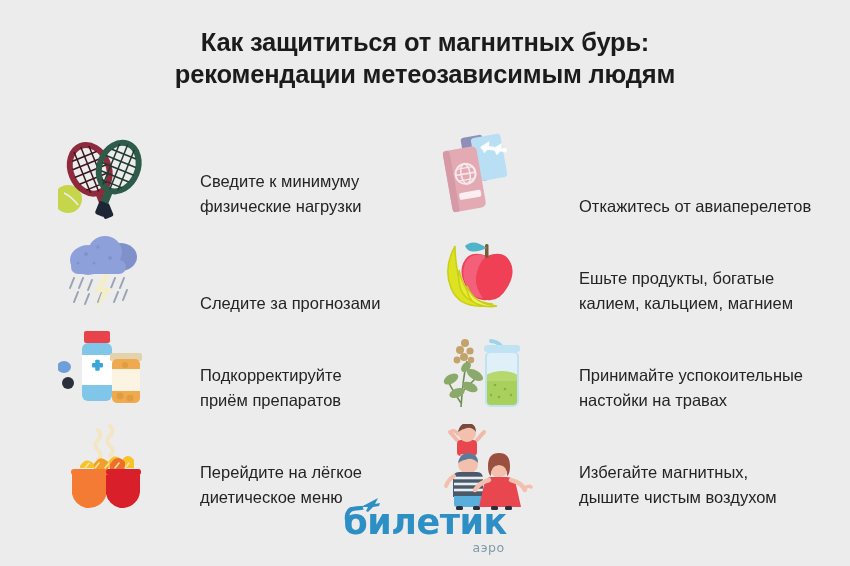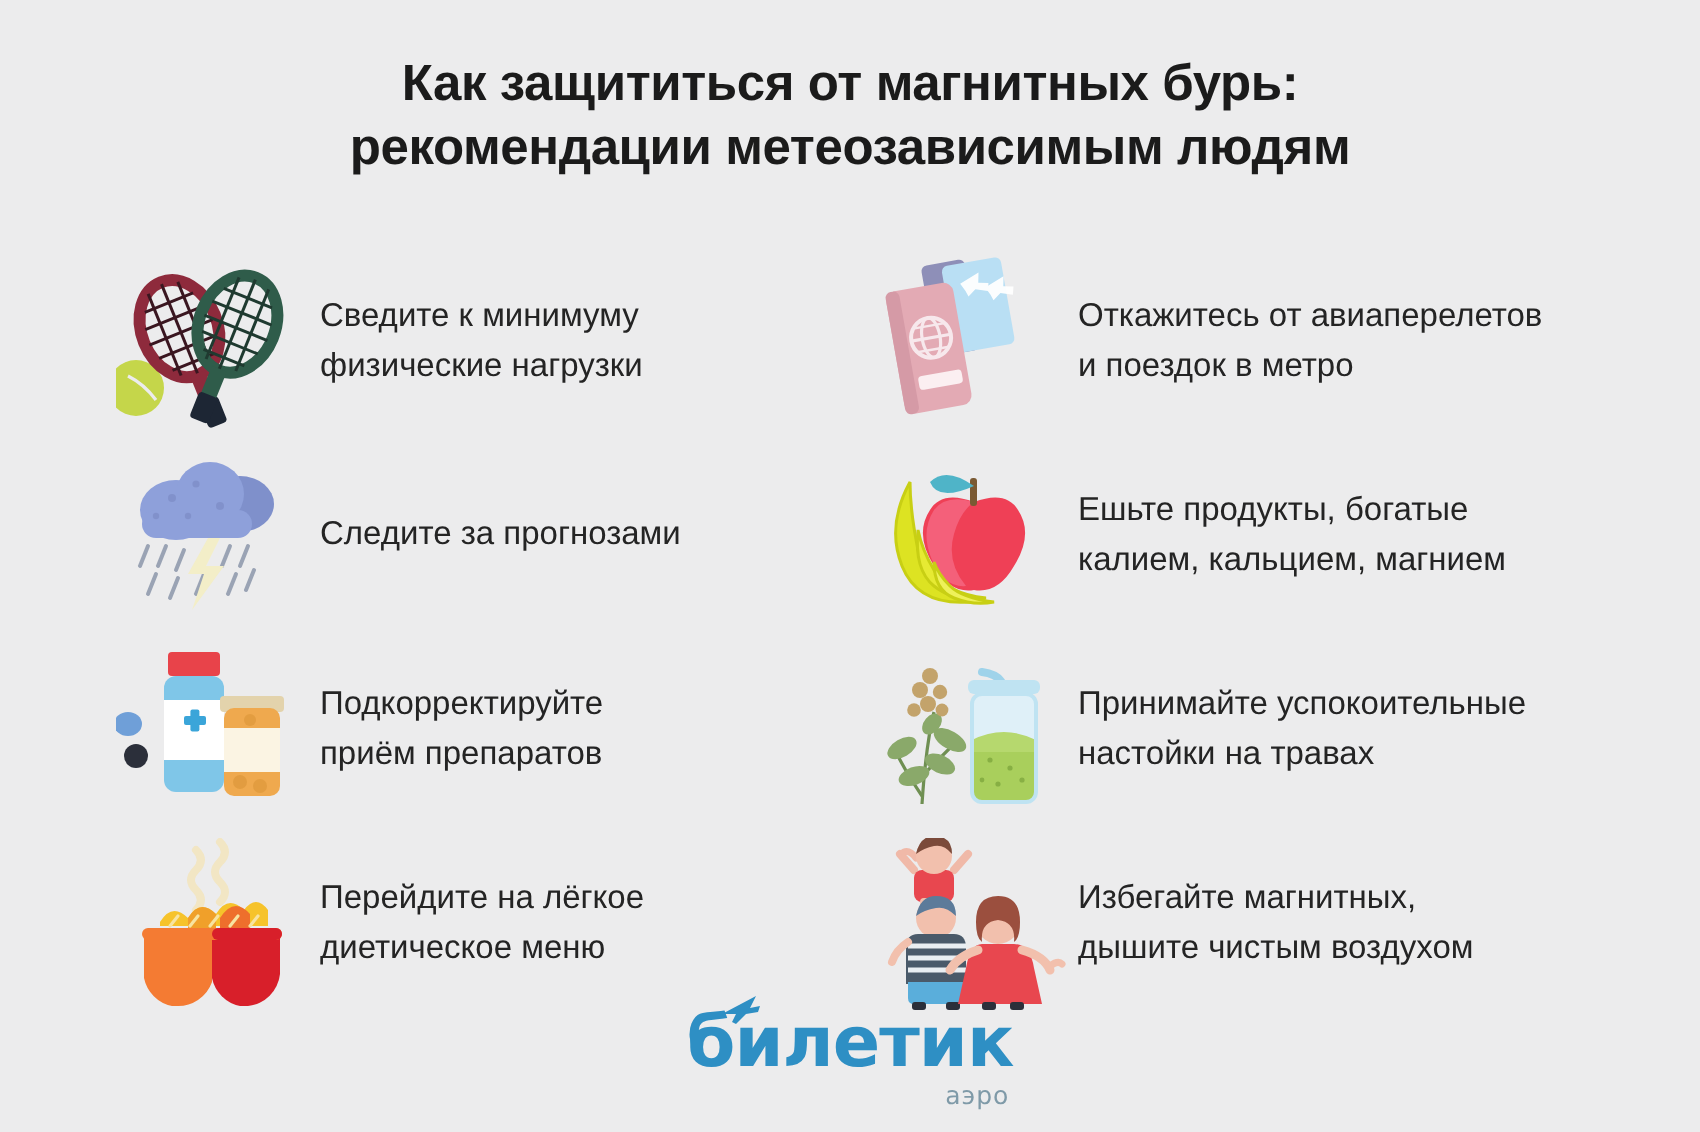--- a/index.html
+++ b/index.html
@@ -51,22 +51,23 @@
   }
   .col {
     width: 425px;
     box-sizing: border-box;
   }
   .col-left  { padding-left: 58px; }
   .col-right { padding-left: 12px; }
 
   .tip {
     display: flex;
-    align-items: center;
+    align-items: flex-end;
     height: 97px;
+    gap: 40px;
   }
   .tip-icon {
     width: 96px;
     min-width: 96px;
     height: 86px;
     position: relative;
   }
   .tip-text {
     font-family: "Liberation Sans", sans-serif;
     font-size: 16.5px;
@@ -291,21 +292,20 @@
               <ellipse cx="29" cy="38" rx="4.5" ry="10" fill="none" stroke="#f7e8ec" stroke-width="1.6"></ellipse>
               <line x1="19" y1="38" x2="39" y2="38" stroke="#f7e8ec" stroke-width="1.6"></line>
               <line x1="21" y1="32" x2="37" y2="32" stroke="#f7e8ec" stroke-width="1.2"></line>
               <line x1="21" y1="44" x2="37" y2="44" stroke="#f7e8ec" stroke-width="1.2"></line>
               <rect x="19" y="56" width="22" height="7" rx="2" fill="#fbeff1"></rect>
             </g>
           </svg>
         </div>
         <div class="tip-text">
           <span class="l1">Откажитесь от авиаперелетов</span>
-          <span class="l2">и поездок в метро</span>
         </div>
       </div>
 
       <div class="tip">
         <div class="tip-icon">
           <svg class="icon-svg" viewBox="0 0 96 86">
             <path d="M50 26 q16 -6 22 4 q8 12 -2 28 q-8 14 -20 12 q-12 2 -20 -12 q-10 -16 -2 -28 q6 -10 22 -4 z" fill="#ef4056"></path>
             <path d="M50 26 q-14 -4 -20 4 q-7 11 -1 25 q6 14 17 13 q-10 -12 -6 -26 q3 -11 10 -16 z" fill="#f4607a"></path>
             <rect x="48" y="14" width="3.5" height="14" rx="1.5" fill="#7a5a33"></rect>
             <path d="M50 18 q-14 -10 -22 -2 q4 10 22 2 z" fill="#4fb4c8"></path>

